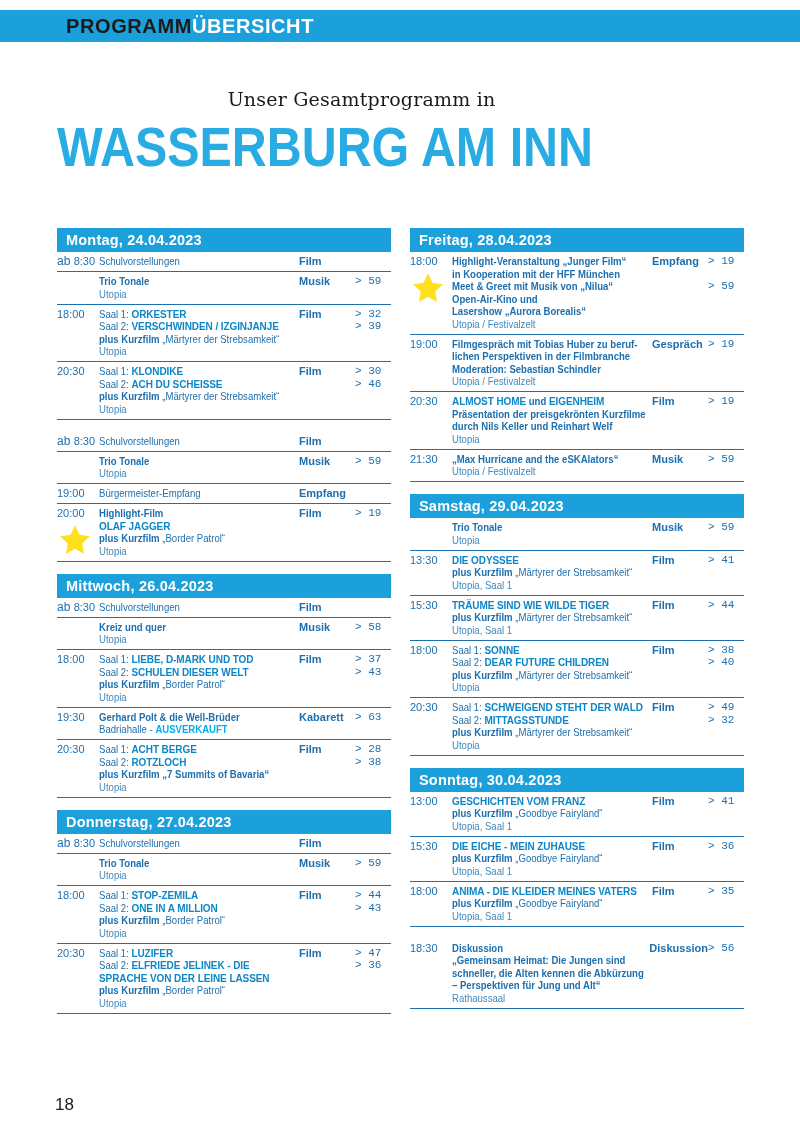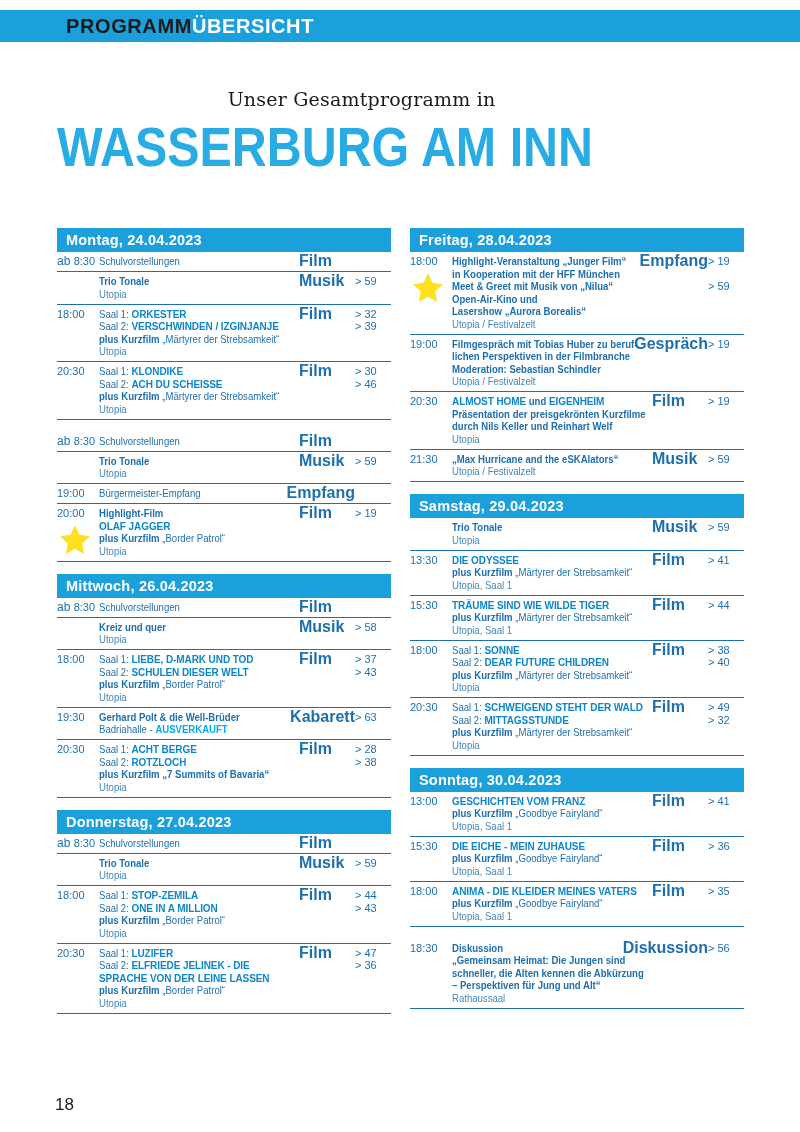--- a/index.html
+++ b/index.html
@@ -37,24 +37,24 @@
   .time .ab{font-size:12px;margin-top:38px;}
   .starwrap{display:block;margin:4px 0 0 1px;width:34px;height:32px;}
   .desc{flex:1 1 auto;min-width:0;}
   .line{font-size:11px;line-height:12.5px;min-height:12.5px;color:var(--text_blue,#1D6FAE);
         white-space:nowrap;transform:scaleX(.87);transform-origin:0 50%;}
   .seg-r{}
   .seg-b{font-weight:bold;}
   .seg-t{font-weight:bold;color:var(--title_blue,#0D86C8);font-size:11.5px;letter-spacing:-.1px;}
   .seg-v{color:var(--venue_blue,#4189BE);}
   .seg-c{font-weight:bold;color:var(--soldout_cyan,#00AEEF);}
-  .cat{flex:0 0 56px;font-size:16px;font-weight:bold;color:var(--text_blue,#1D6FAE);
+  .cat{flex:0 0 56px;font-size:11px;font-weight:bold;color:var(--text_blue,#1D6FAE);
        line-height:12.5px;}
   .pages{flex:0 0 36px;font-size:11px;color:var(--text_blue,#1D6FAE);line-height:12.5px;}
-  .pline{min-height:12.5px;white-space:nowrap;}
+  .pline{min-height:12.5px;white-space:nowrap;font-family:Liberation Mono, monospace;}
 
   .footer{position:absolute;left:55px;top:1095px;font-size:17px;color:var(--ink,#1a1a1a);}
 </style>
 </head>
 <body>
 
 <div class="page">
   <header class="topbar">
     <span class="dark">PROGRAMM</span>
       <span class="light">ÜBERSICHT</span>

